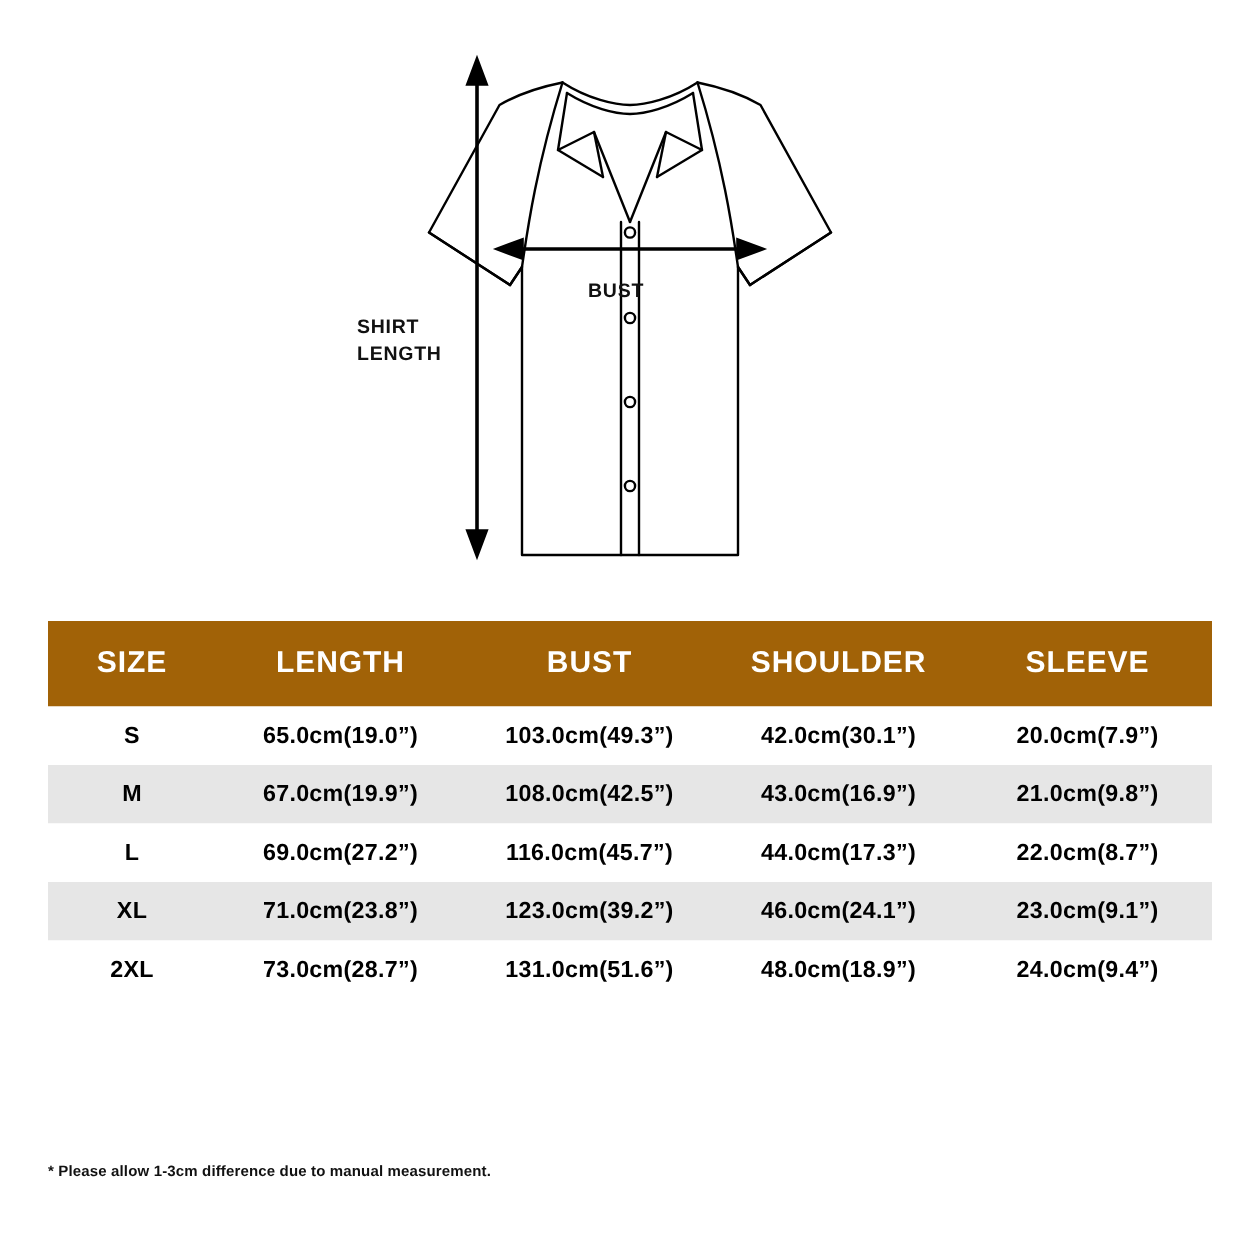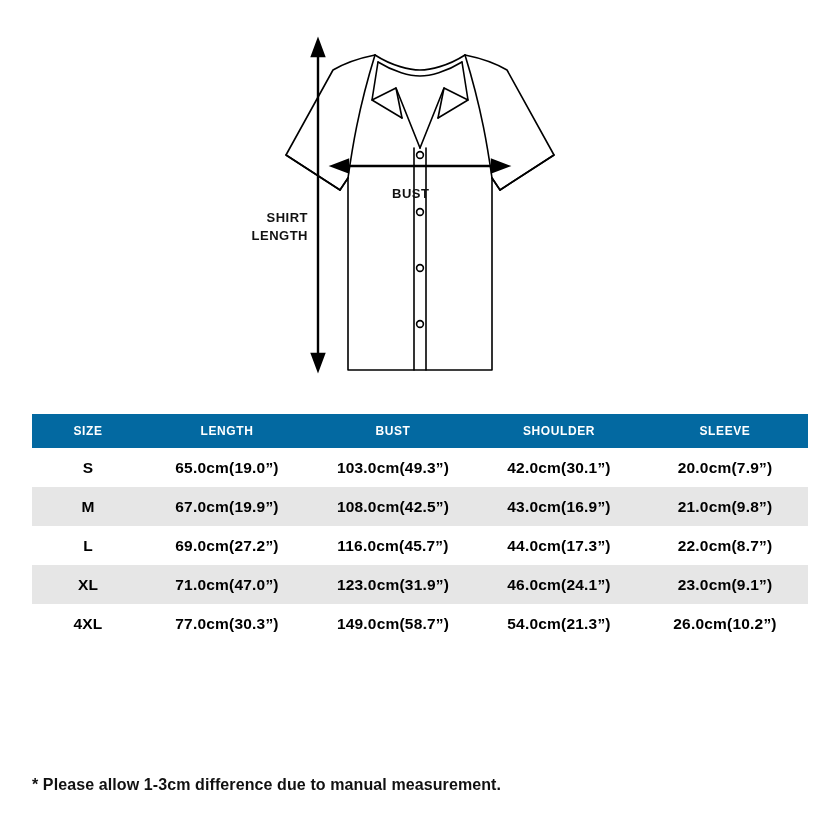--- a/index.html
+++ b/index.html
@@ -35,21 +35,21 @@
     line-height: 1.35;
   }
   #bust-label {
     left: 392px;
     top: 185px;
   }
   #shirt-length-label {
     left: 238px;
     top: 209px;
     width: 70px;
-    text-align: right;
+    text-align: left;
   }
 
   
   .table-wrap {
     position: absolute;
     left: 32px;
     top: 414px;
     width: 776px;
   }
   table.size-table {
@@ -60,45 +60,45 @@
   table.size-table th,
   table.size-table td {
     text-align: center;
     font-weight: bold;
     font-size: 15.5px;
     letter-spacing: 0.2px;
     height: 39px;
     padding: 0;
   }
   table.size-table thead th {
-    background: #0369a1;
+    background: #a16207;
     color: #ffffff;
-    font-size: 12px;
+    font-size: 20px;
     letter-spacing: 0.6px;
-    height: 34px;
+    height: 57px;
   }
   table.size-table tbody tr.odd td {
     background: #ffffff;
     color: #000000;
   }
   table.size-table tbody tr.even td {
     background: #e6e6e6;
     color: #000000;
   }
   col.c-size   { width: 112px; }
   col.c-length { width: 166px; }
   col.c-bust   { width: 166px; }
   col.c-shoulder { width: 166px; }
   col.c-sleeve { width: 166px; }
 
   .footnote {
     position: absolute;
     left: 32px;
     top: 776px;
-    font-size: 16px;
+    font-size: 10px;
     font-weight: bold;
     color: #111111;
     letter-spacing: 0.1px;
   }
 </style>
 </head>
 <body>
 
 <div class="diagram">
 
@@ -203,29 +203,29 @@
       </tr>
       <tr class="odd">
         <td>L</td>
         <td>69.0cm(27.2”)</td>
         <td>116.0cm(45.7”)</td>
         <td>44.0cm(17.3”)</td>
         <td>22.0cm(8.7”)</td>
       </tr>
       <tr class="even">
         <td>XL</td>
-        <td>71.0cm(47.0”)</td>
-        <td>123.0cm(31.9”)</td>
+        <td>71.0cm(23.8”)</td>
+        <td>123.0cm(39.2”)</td>
         <td>46.0cm(24.1”)</td>
         <td>23.0cm(9.1”)</td>
       </tr>
       <tr class="odd">
-        <td>4XL</td>
-        <td>77.0cm(30.3”)</td>
-        <td>149.0cm(58.7”)</td>
-        <td>54.0cm(21.3”)</td>
-        <td>26.0cm(10.2”)</td>
+        <td>2XL</td>
+        <td>73.0cm(28.7”)</td>
+        <td>131.0cm(51.6”)</td>
+        <td>48.0cm(18.9”)</td>
+        <td>24.0cm(9.4”)</td>
       </tr>
     </tbody>
   </table>
 </div>
 
 <div class="footnote">* Please allow 1-3cm difference due to manual measurement.</div>
 
 </body></html>

